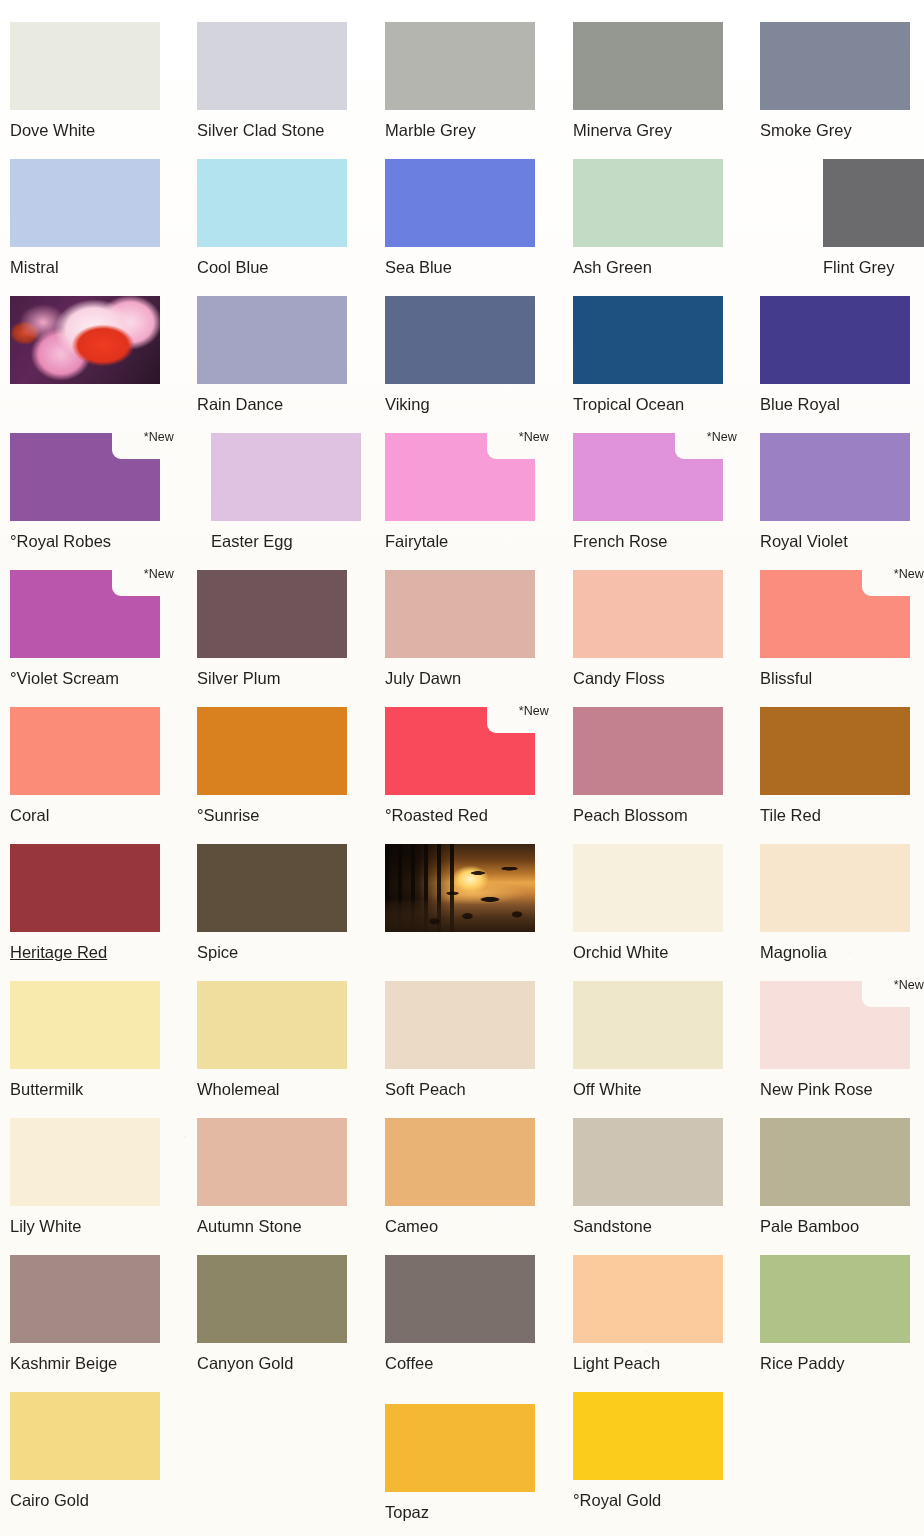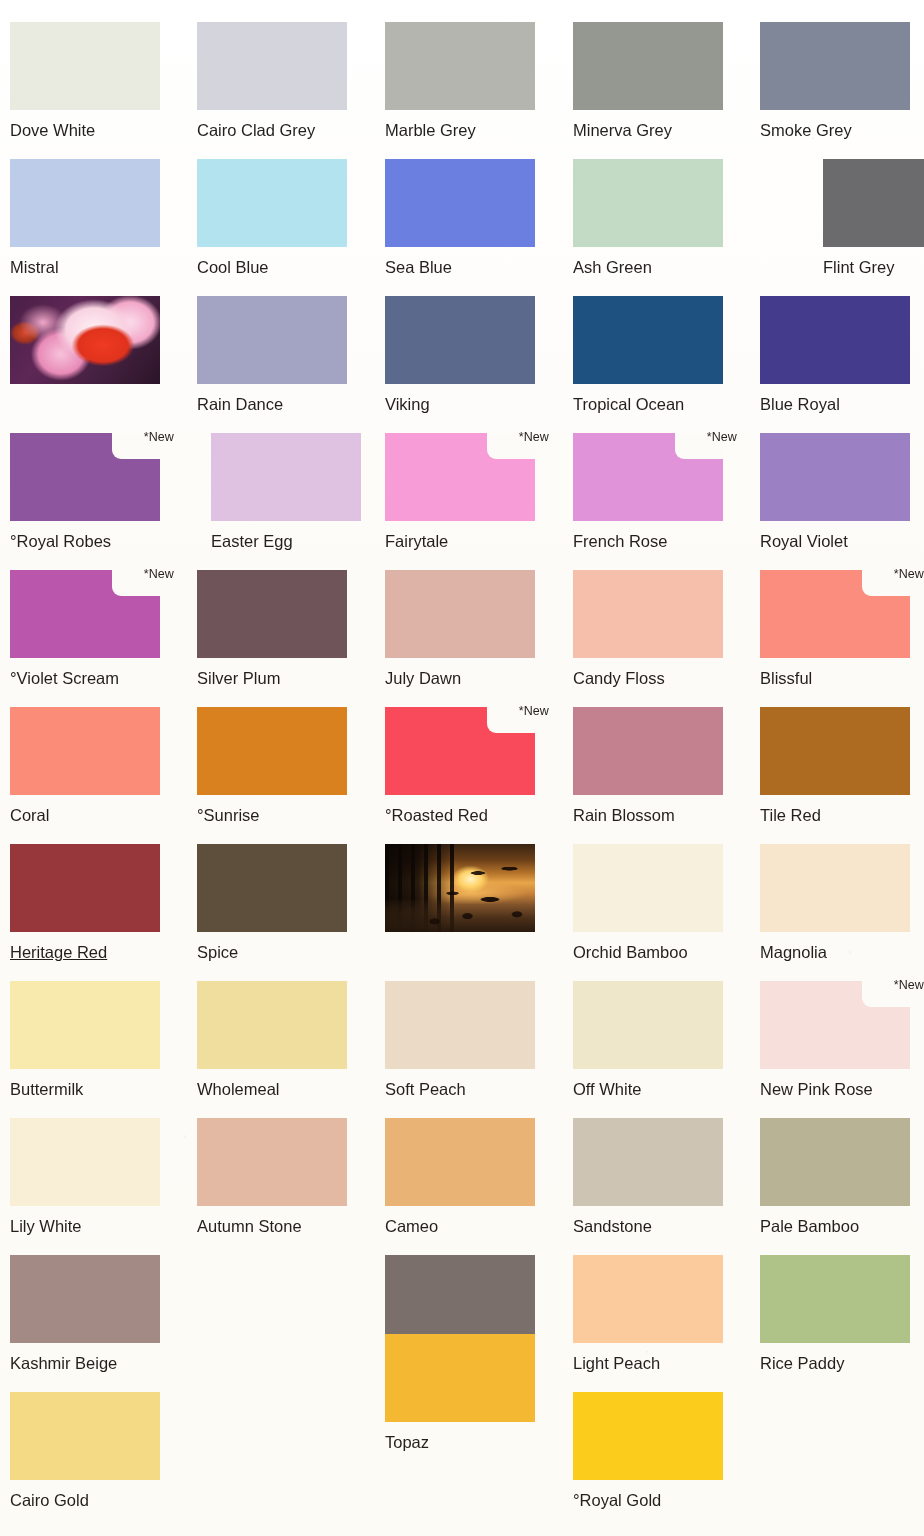--- a/index.html
+++ b/index.html
@@ -146,21 +146,21 @@
 
 <div id="paper-grain"></div>
 
 <div id="chart-grid">
     <div class="swatch-cell" style="left: 10px; top: 22px;">
       <div class="swatch-chip" style="background-color: rgb(233, 235, 224);"></div>
       <div class="swatch-label">Dove White</div>
     </div>
     <div class="swatch-cell" style="left: 197px; top: 22px;">
       <div class="swatch-chip" style="background-color: rgb(212, 213, 220);"></div>
-      <div class="swatch-label">Cairo Clad Grey</div>
+      <div class="swatch-label">Silver Clad Stone</div>
     </div>
     <div class="swatch-cell" style="left: 385px; top: 22px;">
       <div class="swatch-chip" style="background-color: rgb(180, 181, 174);"></div>
       <div class="swatch-label">Marble Grey</div>
     </div>
     <div class="swatch-cell" style="left: 573px; top: 22px;">
       <div class="swatch-chip" style="background-color: rgb(149, 151, 145);"></div>
       <div class="swatch-label">Minerva Grey</div>
     </div>
     <div class="swatch-cell" style="left: 760px; top: 22px;">
@@ -271,40 +271,40 @@
     </div>
     <div class="swatch-cell" style="left: 385px; top: 707px;">
       <div class="swatch-chip" style="background-color: rgb(249, 74, 92);">
         <div class="new-notch"></div>
       </div>
       <span class="new-flag">*New</span>
       <div class="swatch-label">°Roasted Red</div>
     </div>
     <div class="swatch-cell" style="left: 573px; top: 707px;">
       <div class="swatch-chip" style="background-color: rgb(195, 128, 143);"></div>
-      <div class="swatch-label">Rain Blossom</div>
+      <div class="swatch-label">Peach Blossom</div>
     </div>
     <div class="swatch-cell" style="left: 760px; top: 707px;">
       <div class="swatch-chip" style="background-color: rgb(173, 106, 33);"></div>
       <div class="swatch-label">Tile Red</div>
     </div>
     <div class="swatch-cell" style="left: 10px; top: 844px; text-decoration: underline;">
       <div class="swatch-chip" style="background-color: rgb(151, 55, 60);"></div>
       <div class="swatch-label">Heritage Red</div>
     </div>
     <div class="swatch-cell" style="left: 197px; top: 844px;">
       <div class="swatch-chip" style="background-color: rgb(93, 79, 60);"></div>
       <div class="swatch-label">Spice</div>
     </div>
     <div class="swatch-cell" style="left: 385px; top: 844px;">
       <div class="swatch-chip photo photo-sunset"></div>
     </div>
     <div class="swatch-cell" style="left: 573px; top: 844px;">
       <div class="swatch-chip" style="background-color: rgb(246, 240, 220);"></div>
-      <div class="swatch-label">Orchid Bamboo</div>
+      <div class="swatch-label">Orchid White</div>
     </div>
     <div class="swatch-cell" style="left: 760px; top: 844px;">
       <div class="swatch-chip" style="background-color: rgb(248, 230, 204);"></div>
       <div class="swatch-label">Magnolia</div>
     </div>
     <div class="swatch-cell" style="left: 10px; top: 981px;">
       <div class="swatch-chip" style="background-color: rgb(248, 233, 172);"></div>
       <div class="swatch-label">Buttermilk</div>
     </div>
     <div class="swatch-cell" style="left: 197px; top: 981px;">
@@ -343,37 +343,41 @@
       <div class="swatch-label">Sandstone</div>
     </div>
     <div class="swatch-cell" style="left: 760px; top: 1118px;">
       <div class="swatch-chip" style="background-color: rgb(185, 179, 150);"></div>
       <div class="swatch-label">Pale Bamboo</div>
     </div>
     <div class="swatch-cell" style="left: 10px; top: 1255px;">
       <div class="swatch-chip" style="background-color: rgb(163, 138, 133);"></div>
       <div class="swatch-label">Kashmir Beige</div>
     </div>
+    <div class="swatch-cell" style="left: 197px; top: 1255px;">
+      <div class="swatch-chip" style="background-color: rgb(140, 134, 102);"></div>
+      <div class="swatch-label">Canyon Gold</div>
+    </div>
     <div class="swatch-cell" style="left: 385px; top: 1255px;">
       <div class="swatch-chip" style="background-color: rgb(122, 111, 106);"></div>
       <div class="swatch-label">Coffee</div>
     </div>
     <div class="swatch-cell" style="left: 573px; top: 1255px;">
       <div class="swatch-chip" style="background-color: rgb(251, 203, 157);"></div>
       <div class="swatch-label">Light Peach</div>
     </div>
     <div class="swatch-cell" style="left: 760px; top: 1255px;">
       <div class="swatch-chip" style="background-color: rgb(175, 194, 135);"></div>
       <div class="swatch-label">Rice Paddy</div>
     </div>
     <div class="swatch-cell" style="left: 10px; top: 1392px;">
       <div class="swatch-chip" style="background-color: rgb(244, 218, 133);"></div>
       <div class="swatch-label">Cairo Gold</div>
     </div>
-    <div class="swatch-cell" style="left: 385px; top: 1334px;">
+    <div class="swatch-cell" style="left: 385px; top: 1404px;">
       <div class="swatch-chip" style="background-color: rgb(245, 184, 50);"></div>
       <div class="swatch-label">Topaz</div>
     </div>
     <div class="swatch-cell" style="left: 573px; top: 1392px;">
       <div class="swatch-chip" style="background-color: rgb(251, 204, 27);"></div>
       <div class="swatch-label">°Royal Gold</div>
     </div>
   </div>
 
 </body></html>

